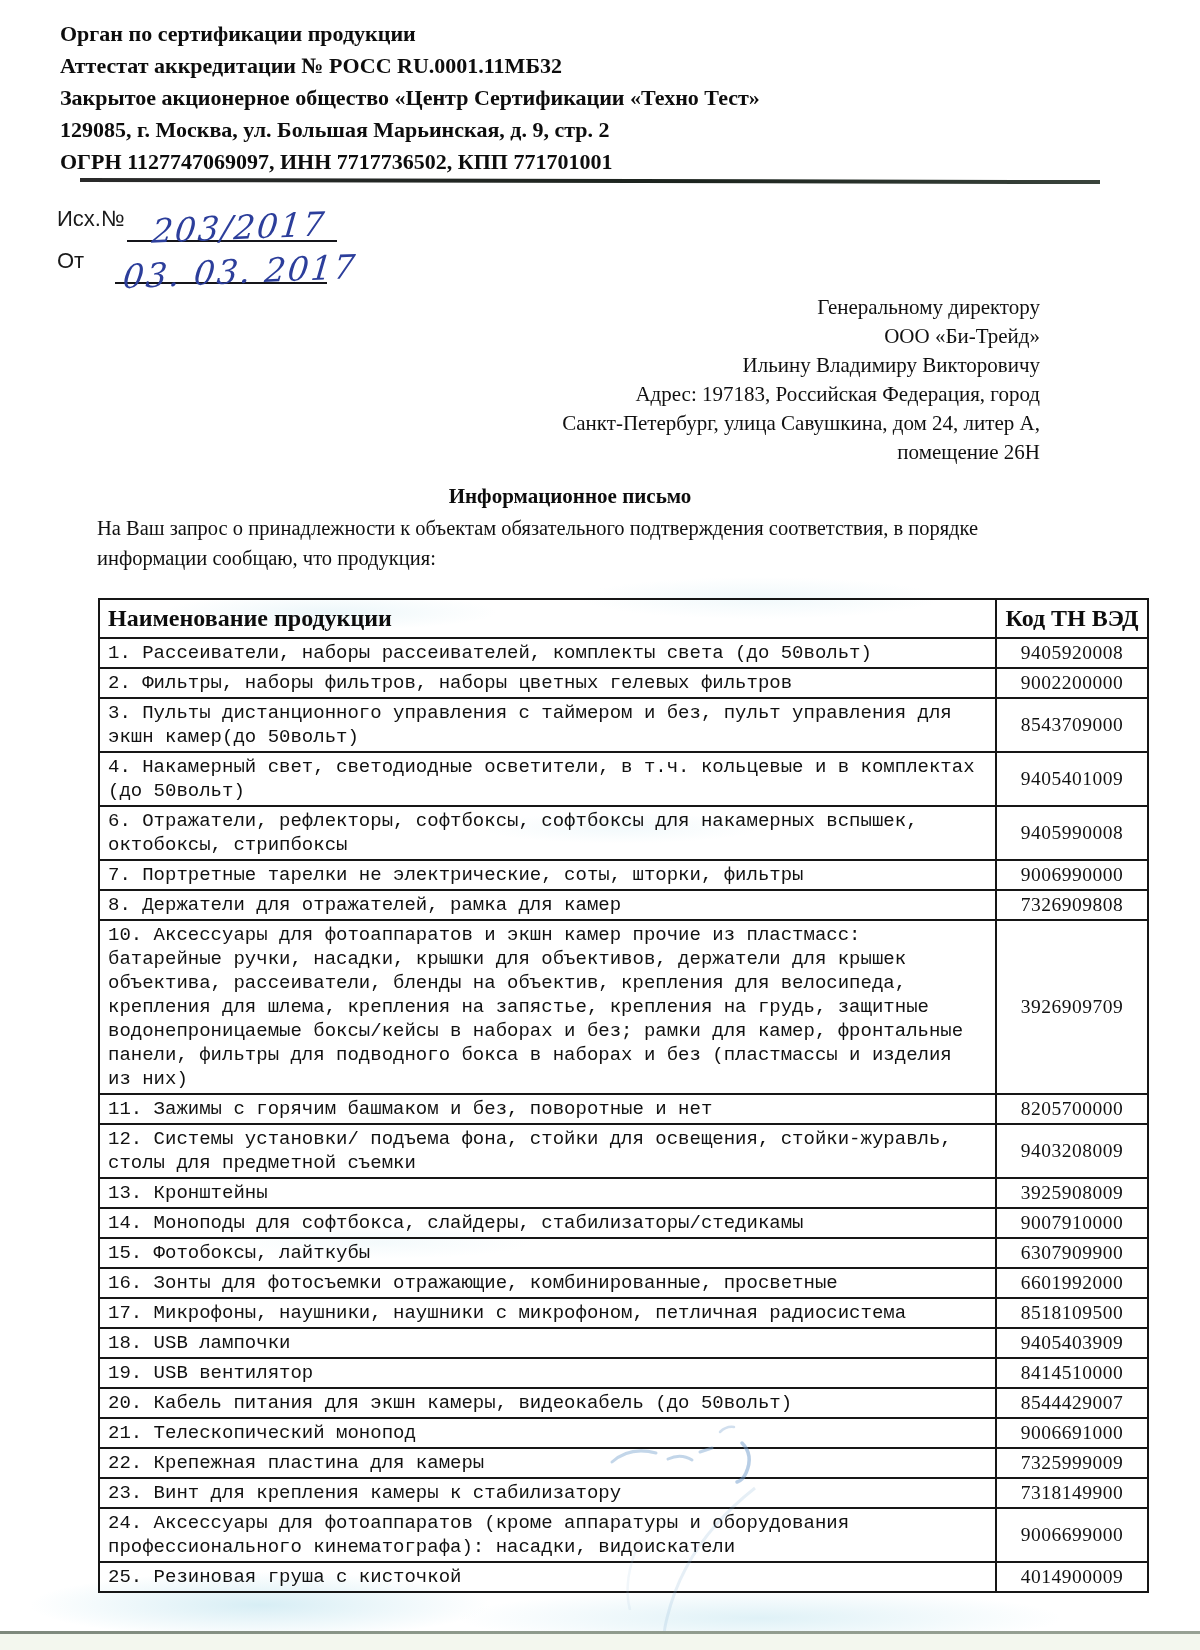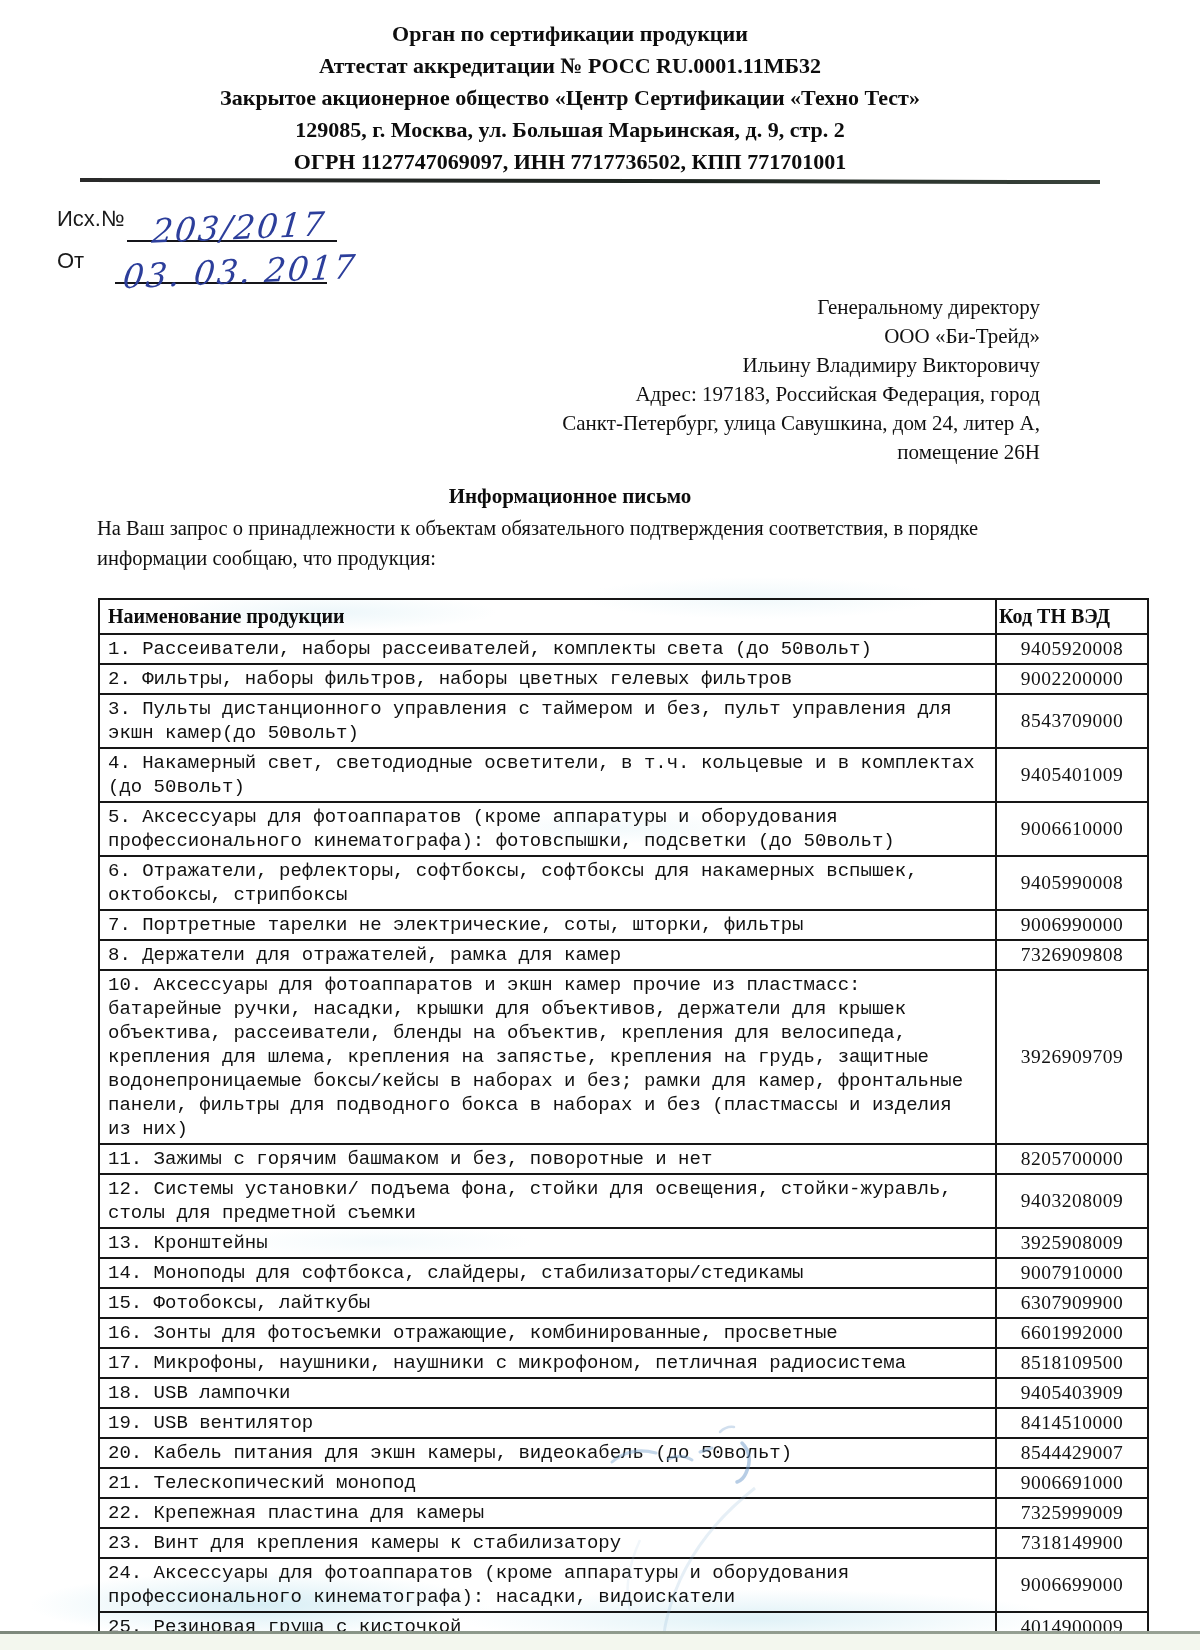--- a/index.html
+++ b/index.html
@@ -13,21 +13,21 @@
       radial-gradient(ellipse 260px 30px at 760px 598px, rgba(165,215,230,0.16), transparent 70%),
       radial-gradient(ellipse 200px 22px at 620px 828px, rgba(165,215,230,0.14), transparent 70%),
       radial-gradient(ellipse 220px 24px at 380px 1242px, rgba(165,215,230,0.12), transparent 70%),
       radial-gradient(ellipse 320px 46px at 260px 1605px, rgba(150,210,228,0.38), transparent 72%),
       radial-gradient(ellipse 420px 40px at 760px 1618px, rgba(150,210,228,0.30), transparent 72%);
     font-family:"Liberation Serif", serif;
     color:#121212;
   }
   .letterhead{
     position:absolute; top:18px; left:60px; width:1020px;
-    text-align:center; font-weight:bold; font-size:22px; line-height:32px;
+    font-weight:bold; font-size:22px; line-height:32px;
     color:#0d0d0d;
   }
   .rule{
     position:absolute; top:179px; left:80px; width:1020px; height:4px;
     background:linear-gradient(to right,#2a2a2a,#1c241e 60%,#3a443c);
     transform:rotate(0.12deg);
   }
   .ref{position:absolute; top:206px; left:57px; width:420px; font-family:"Liberation Sans", sans-serif; font-size:22px;}
   .ref-row{position:relative; height:42px;}
   .ref-label{display:inline-block; color:#1a1a1a;}
@@ -58,23 +58,23 @@
   table.products{
     position:absolute; top:598px; left:98px; width:1049px;
     border-collapse:collapse; table-layout:fixed;
   }
   table.products col.c1{width:897px;}
   table.products col.c2{width:152px;}
   table.products th, table.products td{
     border:2px solid #161616; vertical-align:middle;
   }
   table.products th{
-    font-size:20px; font-weight:bold; text-align:left; padding:5px 8px; color:#0d0d0d;margin-top:23px;
-  }
-  table.products th.code-h{text-align:left; padding:5px 2px;}
+    font-size:24px; font-weight:bold; text-align:left; padding:5px 8px; color:#0d0d0d;margin-top:23px;
+  }
+  table.products th.code-h{text-align:center; padding:5px 2px;}
   table.products td.nm{
     font-size:19px; line-height:24px; padding:2px 10px 2px 8px; color:#111;font-family:Liberation Mono, monospace;
   }
   table.products td.cd{
     font-size:19.5px; text-align:center; padding:1px 2px; color:#111; letter-spacing:0.5px;
   }
   table.products{border:2.5px solid #111;}
   thead tr{border-bottom:2.5px solid #111;}
   .artifacts{position:absolute; top:0; left:0; pointer-events:none;}
   .bottom-edge{
@@ -149,24 +149,20 @@
         </tr>
         <tr>
           <td class="nm">3. Пульты дистанционного управления с таймером и без, пульт управления для экшн камер(до 50вольт)</td>
           <td class="cd">8543709000</td>
         </tr>
         <tr>
           <td class="nm">4. Накамерный свет,  светодиодные осветители, в т.ч. кольцевые и в комплектах (до 50вольт)</td>
           <td class="cd">9405401009</td>
         </tr>
         <tr>
-          <td class="nm">5. Аксессуары для фотоаппаратов (кроме аппаратуры и оборудования профессионального кинематографа): фотовспышки, подсветки  (до 50вольт)</td>
-          <td class="cd">9006610000</td>
-        </tr>
-        <tr>
           <td class="nm">6. Отражатели, рефлекторы, софтбоксы, софтбоксы для накамерных вспышек, октобоксы, стрипбоксы</td>
           <td class="cd">9405990008</td>
         </tr>
         <tr>
           <td class="nm">7. Портретные тарелки не электрические, соты, шторки, фильтры</td>
           <td class="cd">9006990000</td>
         </tr>
         <tr>
           <td class="nm">8. Держатели для отражателей, рамка для камер</td>
           <td class="cd">7326909808</td>

